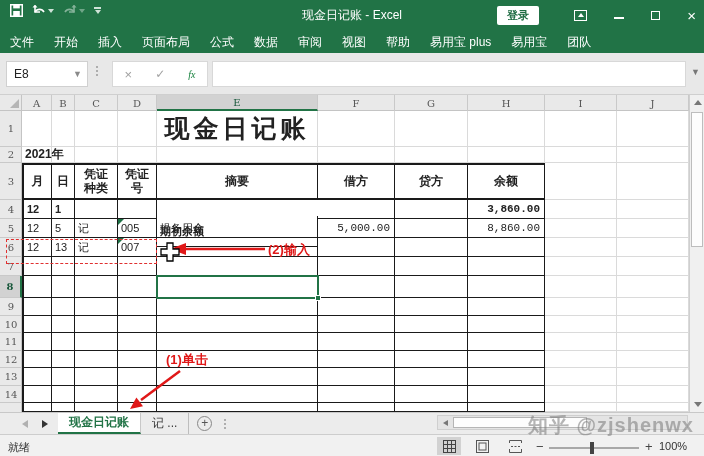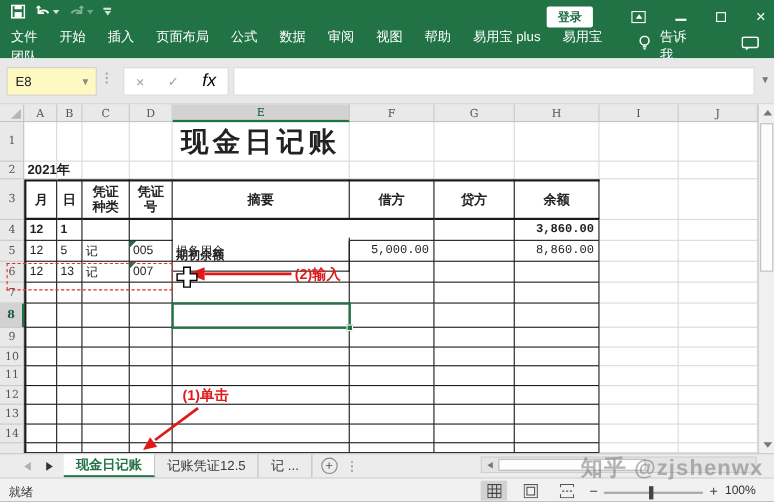--- a/index.html
+++ b/index.html
@@ -26,30 +26,30 @@
 
   
   .ribbon{position:absolute;left:0;top:30px;width:704px;height:23px;background:#217346;display:flex;align-items:center;}
   .rtab{color:#fff;font-size:12px;padding:0 10px;white-space:nowrap;}
   .ribbon-right{margin-left:auto;display:flex;align-items:center;gap:8px;padding-right:14px;}
   .tellme{color:#fff;font-size:12px;}
   .gap40{width:26px;}
 
   
   .fbar{position:absolute;left:0;top:53px;width:704px;height:42px;background:#e8e8e8;border-bottom:1px solid #cfcfcf;}
-  .namebox{position:absolute;left:6px;top:8px;width:82px;height:26px;background:#fef9c3;border:1px solid #d0d0d0;
+  .namebox{position:absolute;left:6px;top:8px;width:82px;height:26px;background:#ffffff;border:1px solid #d0d0d0;
            font-size:12px;display:flex;align-items:center;padding-left:7px;}
   .namebox .dd{margin-left:auto;padding-right:5px;color:#8a8a8a;font-size:9px;}
   .fdots{position:absolute;left:96px;top:13px;display:flex;flex-direction:column;gap:2px;}
   .fdots i{width:2px;height:2px;background:#9a9a9a;border-radius:50%;}
   .fbtns{position:absolute;left:112px;top:8px;width:96px;height:26px;background:#fff;border:1px solid #d8d8d8;
          display:flex;align-items:center;justify-content:space-around;}
   .fx-x{color:#a0a0a0;font-size:13px;}
   .fx-chk{color:#a0a0a0;font-size:12px;}
-  .fx-fx{color:#000000;font-size:16px;font-style:italic;font-family:Liberation Sans, sans-serif;}
+  .fx-fx{color:#15803d;font-size:10px;font-style:italic;font-family:Liberation Serif, serif;}
   .finput{position:absolute;left:212px;top:8px;width:474px;height:26px;background:#fff;border:1px solid #d8d8d8;
           font-size:12px;padding-left:6px;color:#222;display:flex;align-items:center;}
   .fchev{position:absolute;right:4px;top:14px;color:#777;font-size:9px;}
 
   
   .colhead-bg{position:absolute;left:0;top:95px;width:689px;height:16px;background:#e9e9e9;border-bottom:1px solid #c4c4c4;}
   .rowhead-bg{position:absolute;left:0;top:111px;width:22px;height:301px;background:#e9e9e9;border-right:1px solid #c4c4c4;}
   .selall{position:absolute;left:0;top:95px;width:22px;height:16px;border-right:1px solid #c4c4c4;border-bottom:1px solid #c4c4c4;}
   .selall i{position:absolute;right:2px;bottom:2px;width:0;height:0;border-left:9px solid transparent;border-bottom:9px solid #b5b5b5;}
   .chead{position:absolute;top:95px;height:16px;font-size:10px;color:#555;display:flex;align-items:center;justify-content:center;
@@ -154,50 +154,34 @@
             <path d="M11 7 C9 3.5, 4 3.5, 2 7" fill="none" stroke="#fff" stroke-width="1.6"></path>
             <path d="M8.5 2.5 L11 -0.5 L13.5 2.5 Z" fill="#fff"></path>
           </svg>
         <i class="mini-caret"></i>
       </span>
       <span class="qat-custom">
         <i class="bar"></i>
           <i class="mini-caret"></i>
       </span>
     </div>
+    <div class="win-title">现金日记账 - Excel</div>
     <div class="login">登录</div>
     <div class="winbtns">
       <span class="ribopt">
           <i></i>
         </span>
       <span class="wmin"></span>
       <span class="wmax"></span>
       <span class="wclose">×</span>
     </div>
   </div>
 
   <div class="ribbon">
     <span id="ribbon-tabs"><span class="rtab">文件</span><span class="rtab">开始</span><span class="rtab">插入</span><span class="rtab">页面布局</span><span class="rtab">公式</span><span class="rtab">数据</span><span class="rtab">审阅</span><span class="rtab">视图</span><span class="rtab">帮助</span><span class="rtab">易用宝 plus</span><span class="rtab">易用宝</span><span class="rtab">团队</span></span>
-    <span class="ribbon-right">
-      <span>
-        <svg width="12" height="14" viewBox="0 0 12 14">
-            <circle cx="6" cy="5" r="4" fill="none" stroke="#fff" stroke-width="1.4"></circle>
-            <rect x="4.4" y="9.6" width="3.2" height="1.6" fill="#fff"></rect>
-            <rect x="4.9" y="11.8" width="2.2" height="1.2" fill="#fff"></rect>
-          </svg>
-      </span>
-      <span class="tellme">告诉我</span>
-      <span class="gap40"></span>
-      <span>
-        <svg width="16" height="13" viewBox="0 0 16 13">
-            <rect x="0.8" y="0.8" width="14.4" height="9.4" rx="1.5" fill="none" stroke="#fff" stroke-width="1.4"></rect>
-            <path d="M4 10.2 L4 13 L7.5 10.2 Z" fill="#fff"></path>
-          </svg>
-      </span>
-    </span>
   </div>
 
   <div class="fbar">
     <div class="namebox">
       <span>E8</span>
       <span class="dd">▼</span>
     </div>
     <div class="fdots">
         <i></i>
         <i></i>
@@ -430,21 +414,20 @@
       </div>
   </div>
 
   <div class="tabbar">
     <span class="navarrs">
       <i class="tri-l"></i>
       <i class="tri-r"></i>
     </span>
     <span id="sheet-tabs" style="display:flex;align-items:stretch;">
         <span class="stab active">现金日记账</span>
-        <span class="stab">记账凭证12.5</span>
         <span class="stab">记 ...</span>
       </span>
     <span class="addsheet">+</span>
     <span class="tdots">
         <i></i>
         <i></i>
         <i></i>
       </span>
   </div>
   <div class="hscroll">

